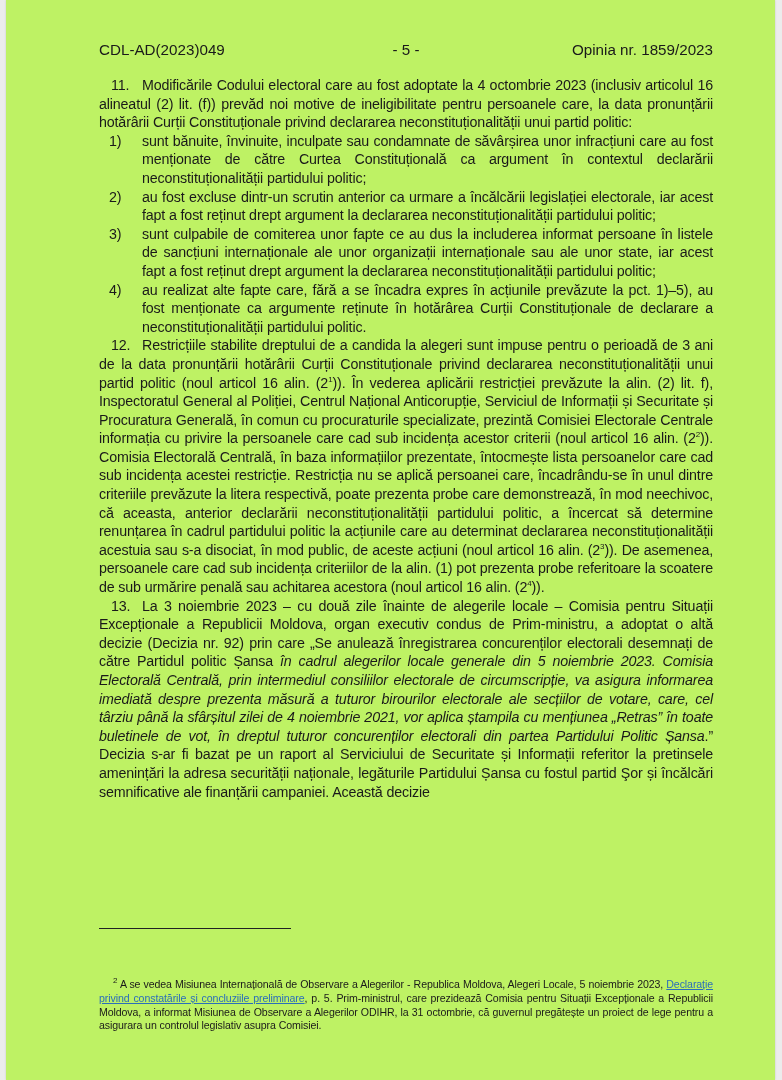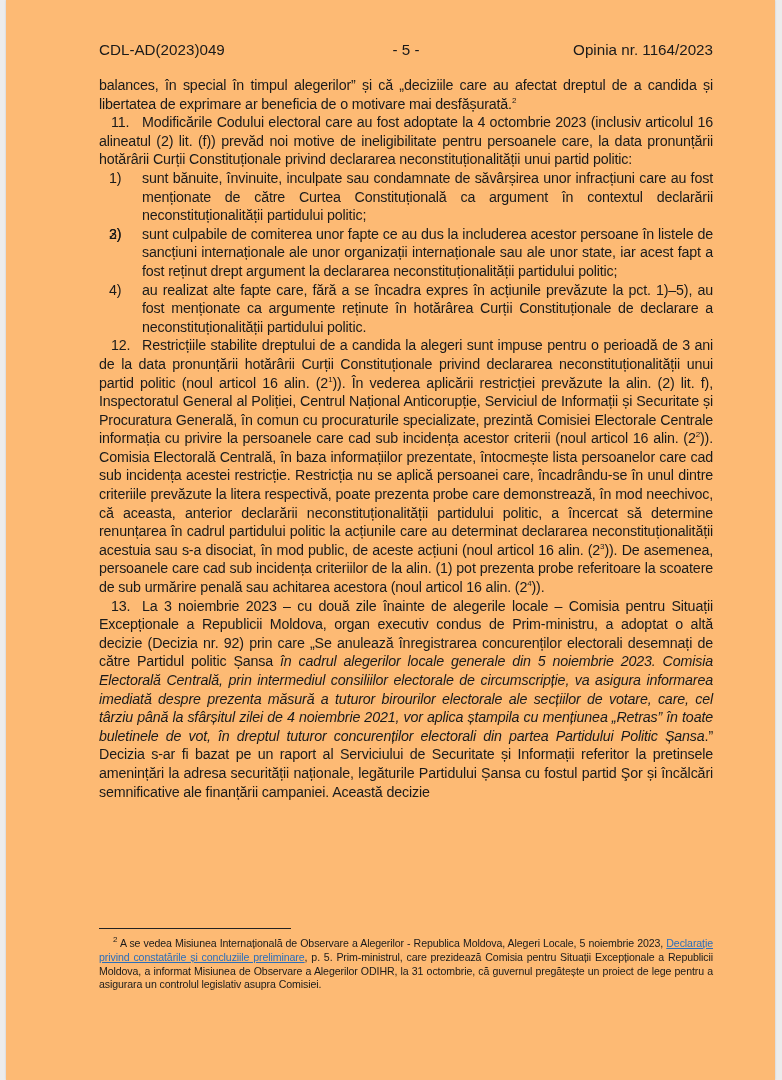--- a/index.html
+++ b/index.html
@@ -4,21 +4,21 @@
 <style>
   html, body { margin: 0; padding: 0; }
   body {
     width: 782px; height: 1080px; overflow: hidden;
     background: #ececec;
     font-family: "Liberation Sans", sans-serif;
     color: #1a1a1a;
   }
   .page {
     position: absolute; left: 6px; top: 0; width: 769px; height: 1080px;
-    background: #fdba74;
+    background: #bef264;
     box-shadow: 0 0 2px rgba(0,0,0,0.15);
   }
   .content {
     position: absolute; left: 93px; top: 0; width: 614px;
   }
   .header {
     position: absolute; top: 40px; left: 0; width: 614px; height: 20px;
     font-size: 15.2px; line-height: 20px;
   }
   .header .left { position: absolute; left: 0; }
@@ -38,44 +38,43 @@
   ol.items li .num { position: absolute; left: 0; top: 0; }
   sup { font-size: 8px; line-height: 0; vertical-align: super; }
   i { }
   .footnote-rule {
     position: absolute; top: 928px; left: 0; width: 192px; height: 1px; background: #222;
   }
   .footnote {
     position: absolute; top: 937px; left: 0; width: 614px;
     font-size: 10.6px; line-height: 13.8px; text-align: justify; letter-spacing: -0.1px;
   }
-  .footnote .fn-first { text-indent: 14px; }
+  .footnote .fn-first { text-indent: 14px; margin-top: 41px; }
   .fn-link { color: #2a6ebb; text-decoration: underline; }
 </style>
 </head>
 <body>
 
 <div class="page">
   <div class="content">
 
     <div class="header">
       <span class="left">CDL-AD(2023)049</span>
       <span class="center">- 5 -</span>
-      <span class="right">Opinia nr. 1164/2023</span>
+      <span class="right">Opinia nr. 1859/2023</span>
     </div>
 
     <div class="body">
-      <p><span>balances, în special în timpul alegerilor” și că „deciziile care au afectat dreptul de a candida și libertatea de exprimare ar beneficia de o motivare mai desfășurată.</span><sup>2</sup></p>
 
       <div class="para">
         <p><span class="para-num">11.</span><span>Modificările Codului electoral care au fost adoptate la 4 octombrie 2023 (inclusiv articolul 16 alineatul (2) lit. (f)) prevăd noi motive de ineligibilitate pentru persoanele care, la data pronunțării hotărârii Curții Constituționale privind declararea neconstituționalității unui partid politic:</span></p>
         <ol class="items">
           <li><span class="num">1)</span><span>sunt bănuite, învinuite, inculpate sau condamnate de săvârșirea unor infracțiuni care au fost menționate de către Curtea Constituțională ca argument în contextul declarării neconstituționalității partidului politic;</span></li>
-          <li><span class="num">2)</span></li>
-          <li><span class="num">3)</span><span>sunt culpabile de comiterea unor fapte ce au dus la includerea acestor persoane în listele de sancțiuni internaționale ale unor organizații internaționale sau ale unor state, iar acest fapt a fost reținut drept argument la declararea neconstituționalității partidului politic;</span></li>
+          <li><span class="num">2)</span><span>au fost excluse dintr-un scrutin anterior ca urmare a încălcării legislației electorale, iar acest fapt a fost reținut drept argument la declararea neconstituționalității partidului politic;</span></li>
+          <li><span class="num">3)</span><span>sunt culpabile de comiterea unor fapte ce au dus la includerea informat persoane în listele de sancțiuni internaționale ale unor organizații internaționale sau ale unor state, iar acest fapt a fost reținut drept argument la declararea neconstituționalității partidului politic;</span></li>
           <li><span class="num">4)</span><span>au realizat alte fapte care, fără a se încadra expres în acțiunile prevăzute la pct. 1)–5), au fost menționate ca argumente reținute în hotărârea Curții Constituționale de declarare a neconstituționalității partidului politic.</span></li>
         </ol>
       </div>
 
       <div class="para">
         <p><span class="para-num">12.</span><span>Restricțiile stabilite dreptului de a candida la alegeri sunt impuse pentru o perioadă de 3 ani de la data pronunțării hotărârii Curții Constituționale privind declararea neconstituționalității unui partid politic (noul articol 16 alin. (2</span><sup>1</sup><span>)). În vederea aplicării restricției prevăzute la alin. (2) lit. f), Inspectoratul General al Poliției, Centrul Național Anticorupție, Serviciul de Informații și Securitate și Procuratura Generală, în comun cu procuraturile specializate, prezintă Comisiei Electorale Centrale informația cu privire la persoanele care cad sub incidența acestor criterii (noul articol 16 alin. (2</span><sup>2</sup><span>)). Comisia Electorală Centrală, în baza informațiilor prezentate, întocmește lista persoanelor care cad sub incidența acestei restricție. Restricția nu se aplică persoanei care, încadrându-se în unul dintre criteriile prevăzute la litera respectivă, poate prezenta probe care demonstrează, în mod neechivoc, că aceasta, anterior declarării neconstituționalității partidului politic, a încercat să determine renunțarea în cadrul partidului politic la acțiunile care au determinat declararea neconstituționalității acestuia sau s-a disociat, în mod public, de aceste acțiuni (noul articol 16 alin. (2</span><sup>3</sup><span>)). De asemenea, persoanele care cad sub incidența criteriilor de la alin. (1) pot prezenta probe referitoare la scoatere de sub urmărire penală sau achitarea acestora (noul articol 16 alin. (2</span><sup>4</sup><span>)).</span></p>
       </div>
 
       <div class="para">
         <p><span class="para-num">13.</span><span>La 3 noiembrie 2023 – cu două zile înainte de alegerile locale – Comisia pentru Situații Excepționale a Republicii Moldova, organ executiv condus de Prim-ministru, a adoptat o altă decizie (Decizia nr. 92) prin care „Se anulează înregistrarea concurenților electorali desemnați de către Partidul politic Șansa </span><i>în cadrul alegerilor locale generale din 5 noiembrie 2023. Comisia Electorală Centrală, prin intermediul consiliilor electorale de circumscripție, va asigura informarea imediată despre prezenta măsură a tuturor birourilor electorale ale secțiilor de votare, care, cel târziu până la sfârșitul zilei de 4 noiembrie 2021, vor aplica ștampila cu mențiunea „Retras” în toate buletinele de vot, în dreptul tuturor concurenților electorali din partea Partidului Politic Șansa</i><span>.” Decizia s-ar fi bazat pe un raport al Serviciului de Securitate și Informații referitor la pretinsele amenințări la adresa securității naționale, legăturile Partidului Șansa cu fostul partid Şor și încălcări semnificative ale finanțării campaniei. Această decizie</span></p>

